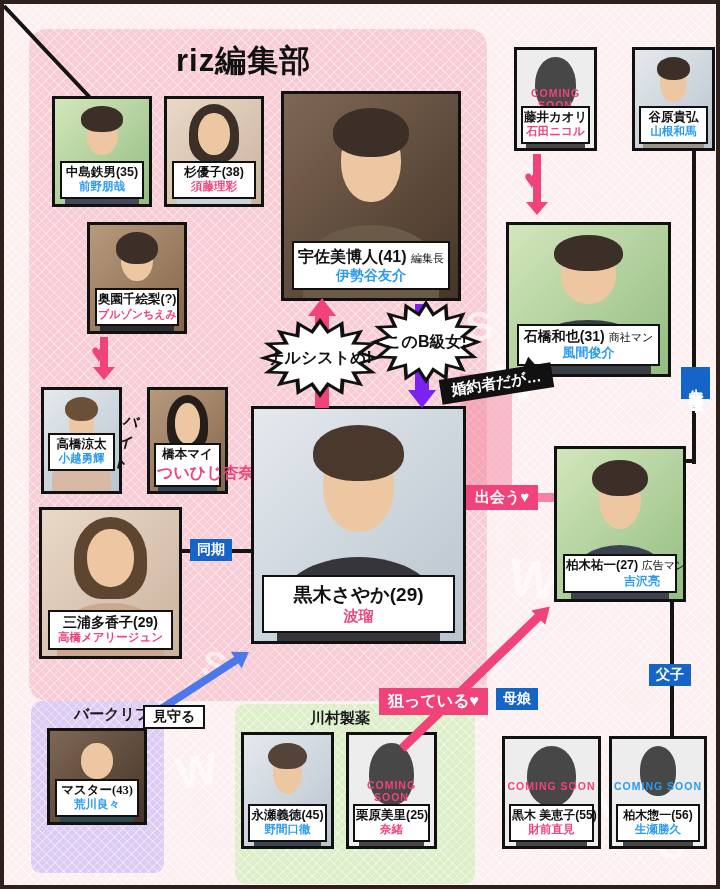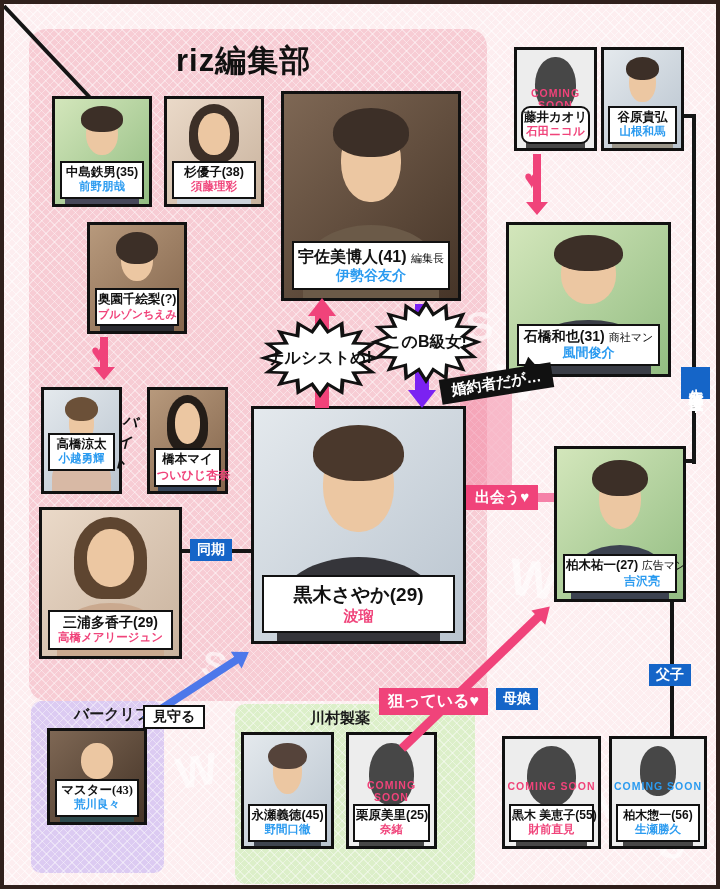--- a/index.html
+++ b/index.html
@@ -176,27 +176,27 @@
       <div class="ac c-pink" style="font-size:11px;">ブルゾンちえみ</div>
     </div>
   </div>
 
   <div class="card" style="left:510px;top:43px;width:83px;height:104px;">
     <div class="photo bg-gray sil sf">
         <i class="sh"></i>
         <i class="sb"></i>
       <div class="cs c-pink" style="top:38%;">COMING SOON</div>
     </div>
-    <div class="plate" style="left:4px;right:4px;bottom:4px;border-radius:9px;">
+    <div class="plate" style="left:4px;right:4px;bottom:4px;">
       <div class="nm">藤井カオリ</div>
       <div class="ac c-pink">石田ニコル</div>
     </div>
   </div>
 
-  <div class="card" style="left:597px;top:43px;width:83px;height:104px;">
+  <div class="card" style="left:628px;top:43px;width:83px;height:104px;">
     <div class="photo bg-office">
         <i class="hd"></i>
         <i class="hr"></i>
         <i class="bd" style="background:#9a9589;"></i>
       </div>
     <div class="plate" style="left:4px;right:4px;bottom:4px;">
       <div class="nm">谷原貴弘</div>
       <div class="ac c-blue">山根和馬</div>
     </div>
   </div>
@@ -226,21 +226,21 @@
   </div>
 
   <div class="card" style="left:143px;top:383px;width:81px;height:107px;">
     <div class="photo bg-indoor f">
         <i class="hr" style="background:#241d18;"></i>
         <i class="hd"></i>
         <i class="bd" style="background:#344257;"></i>
       </div>
     <div class="plate" style="left:4px;right:4px;bottom:4px;">
       <div class="nm">橋本マイ</div>
-      <div class="ac c-pink" style="font-size:12px;">ついひじ杏奈</div>
+      <div class="ac c-pink" style="font-size:16px;">ついひじ杏奈</div>
     </div>
   </div>
 
   <div class="card" style="left:35px;top:503px;width:143px;height:152px;">
     <div class="photo bg-studio f">
         <i class="hr" style="background:#5e4530;"></i>
         <i class="hd"></i>
         <i class="bd" style="background:#caa98f;"></i>
       </div>
     <div class="plate" style="left:6px;right:6px;bottom:6px;">

